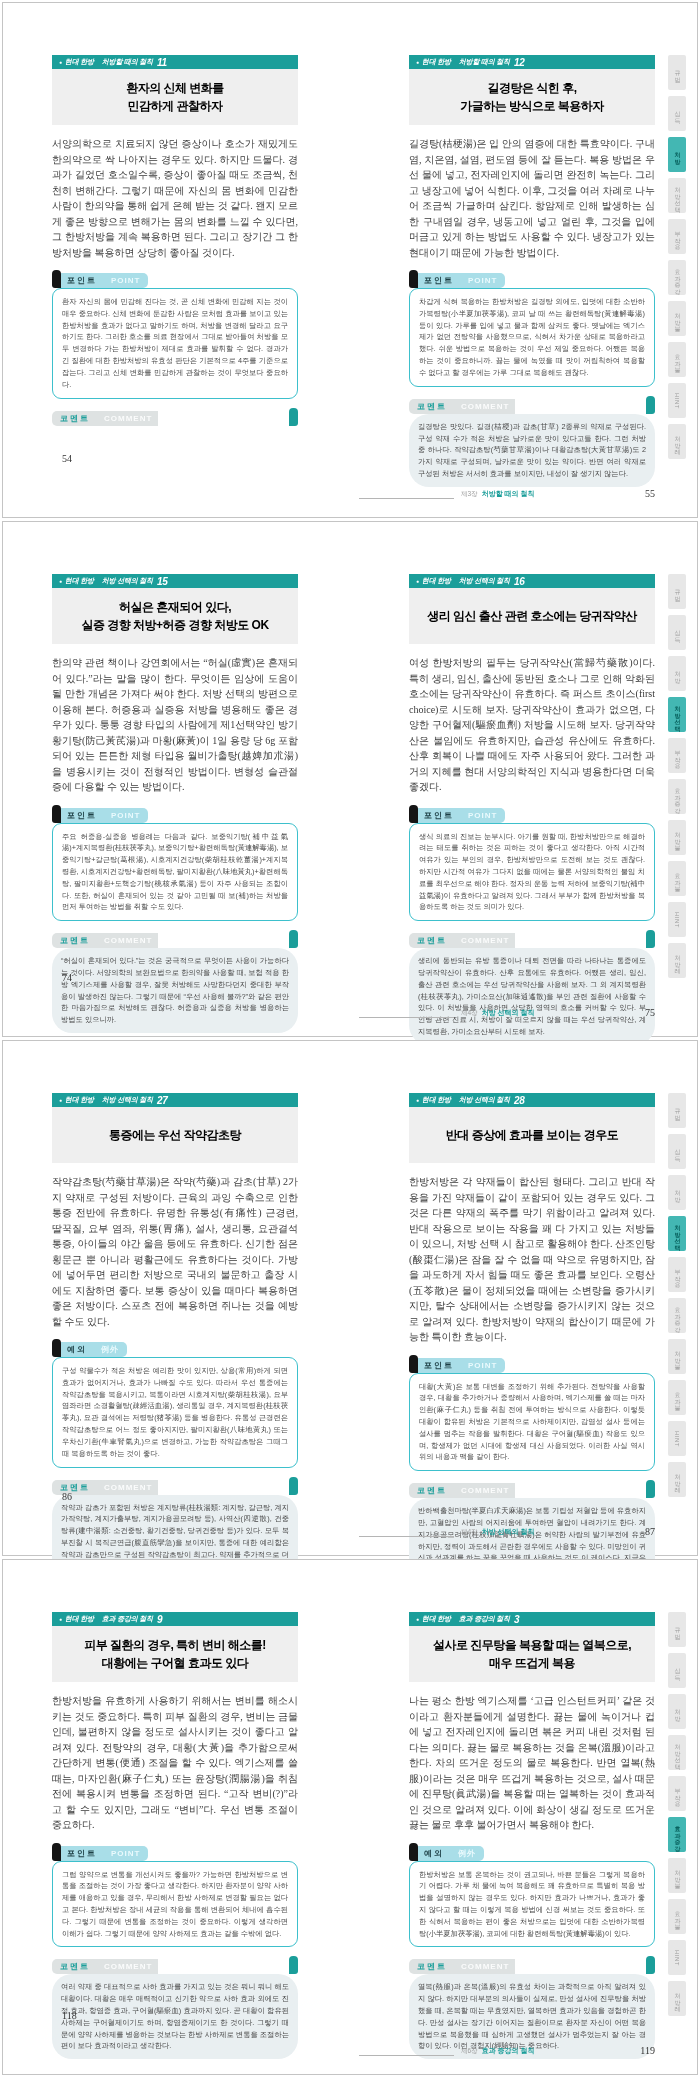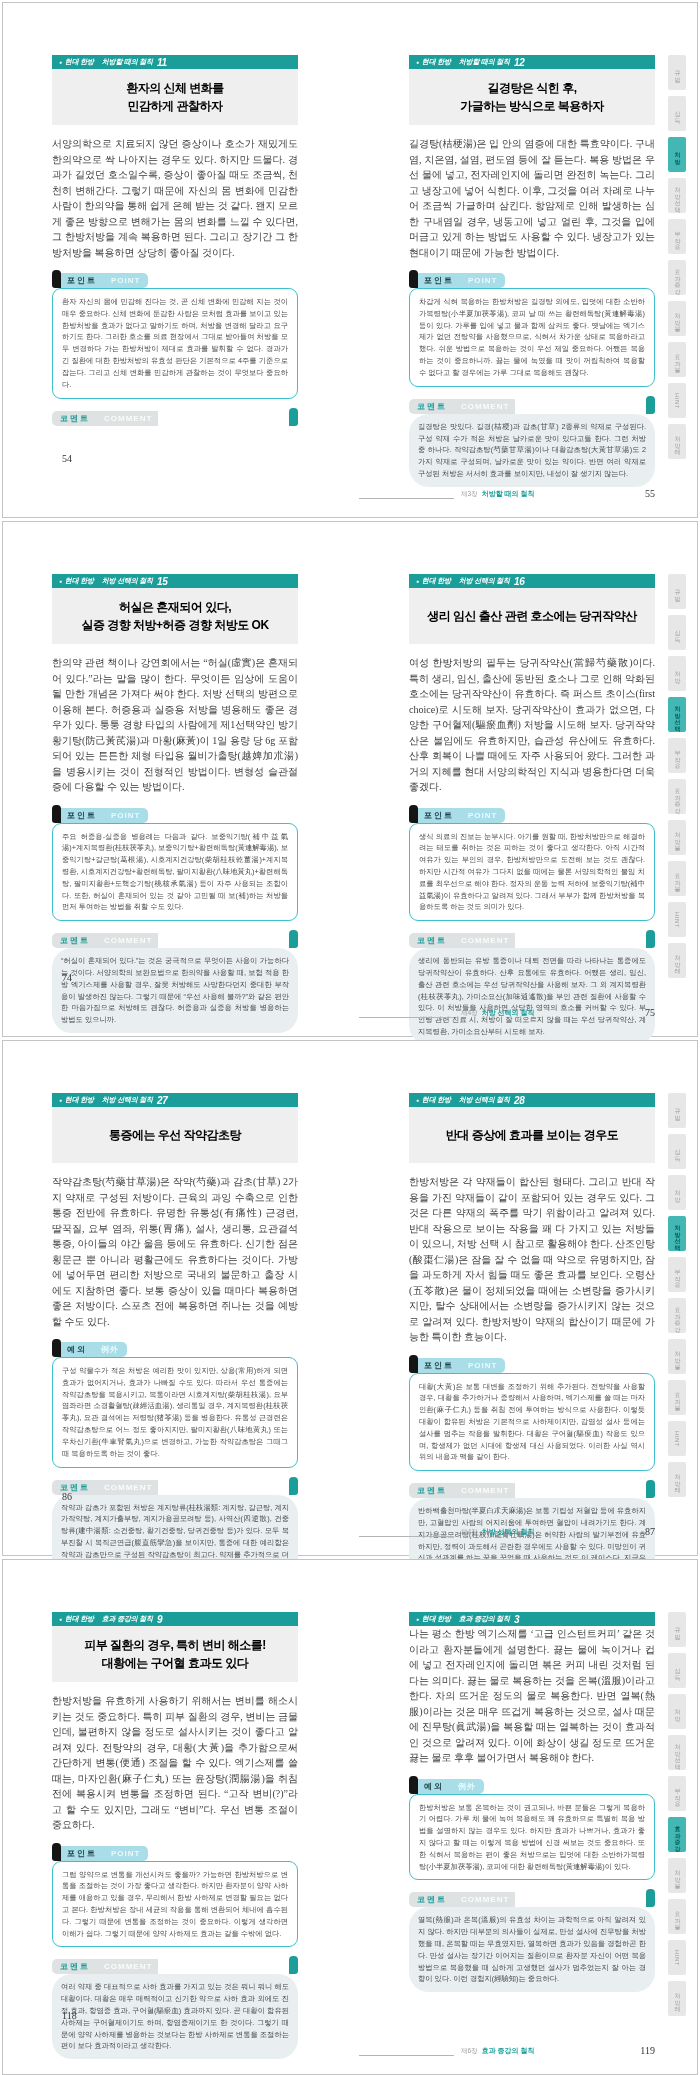--- a/index.html
+++ b/index.html
@@ -326,20 +326,24 @@
       <div class="comment-box">여러 약재 중 대표적으로 사하 효과를 가지고 있는 것은 뭐니 뭐니 해도 대황이다. 대황은 매우 매력적이고 신기한 약으로 사하 효과 외에도 진정 효과, 항염증 효과, 구어혈(驅瘀血) 효과까지 있다. 곧 대황이 함유된 사하제는 구어혈제이기도 하며, 항염증제이기도 한 것이다. 그렇기 때문에 양약 사하제를 병용하는 것보다는 한방 사하제로 변통을 조절하는 편이 보다 효과적이라고 생각한다.</div>
       <div class="pageno-left">118</div>
     </div>
     <div class="page right">
       <div class="rule-header">
         <span class="dot">●</span>
         <span class="series">현대 한방</span>
         <span>효과 증강의 철칙</span>
         <span class="rule-no">3</span>
       </div>
+      <div class="title-box">
+        <div class="title">설사로 진무탕을 복용할 때는 열복으로,
+매우 뜨겁게 복용</div>
+      </div>
       <p class="body-text">나는 평소 한방 엑기스제를 ‘고급 인스턴트커피’ 같은 것이라고 환자분들에게 설명한다. 끓는 물에 녹이거나 컵에 넣고 전자레인지에 돌리면 볶은 커피 내린 것처럼 된다는 의미다. 끓는 물로 복용하는 것을 온복(溫服)이라고 한다. 차의 뜨거운 정도의 물로 복용한다. 반면 열복(熱服)이라는 것은 매우 뜨겁게 복용하는 것으로, 설사 때문에 진무탕(眞武湯)을 복용할 때는 열복하는 것이 효과적인 것으로 알려져 있다. 이에 화상이 생길 정도로 뜨거운 끓는 물로 후후 불어가면서 복용해야 한다.</p>
       <div class="callout-label">
         <span class="bm"></span>
         <span class="lbl-tab">
             <b>예외</b>
             <span class="en">例外</span>
           </span>
       </div>
       <div class="feature-box">한방처방은 보통 온복하는 것이 권고되나, 바쁜 분들은 그렇게 복용하기 어렵다. 가루 채 물에 녹여 복용해도 꽤 유효하므로 특별히 복용 방법을 설명하지 않는 경우도 있다. 하지만 효과가 나쁘거나, 효과가 좋지 않다고 할 때는 이렇게 복용 방법에 신경 써보는 것도 중요하다. 또한 식혀서 복용하는 편이 좋은 처방으로는 입덧에 대한 소반하가복령탕(小半夏加茯苓湯), 코피에 대한 황련해독탕(黃連解毒湯)이 있다.</div>
       <div class="callout-label right">

